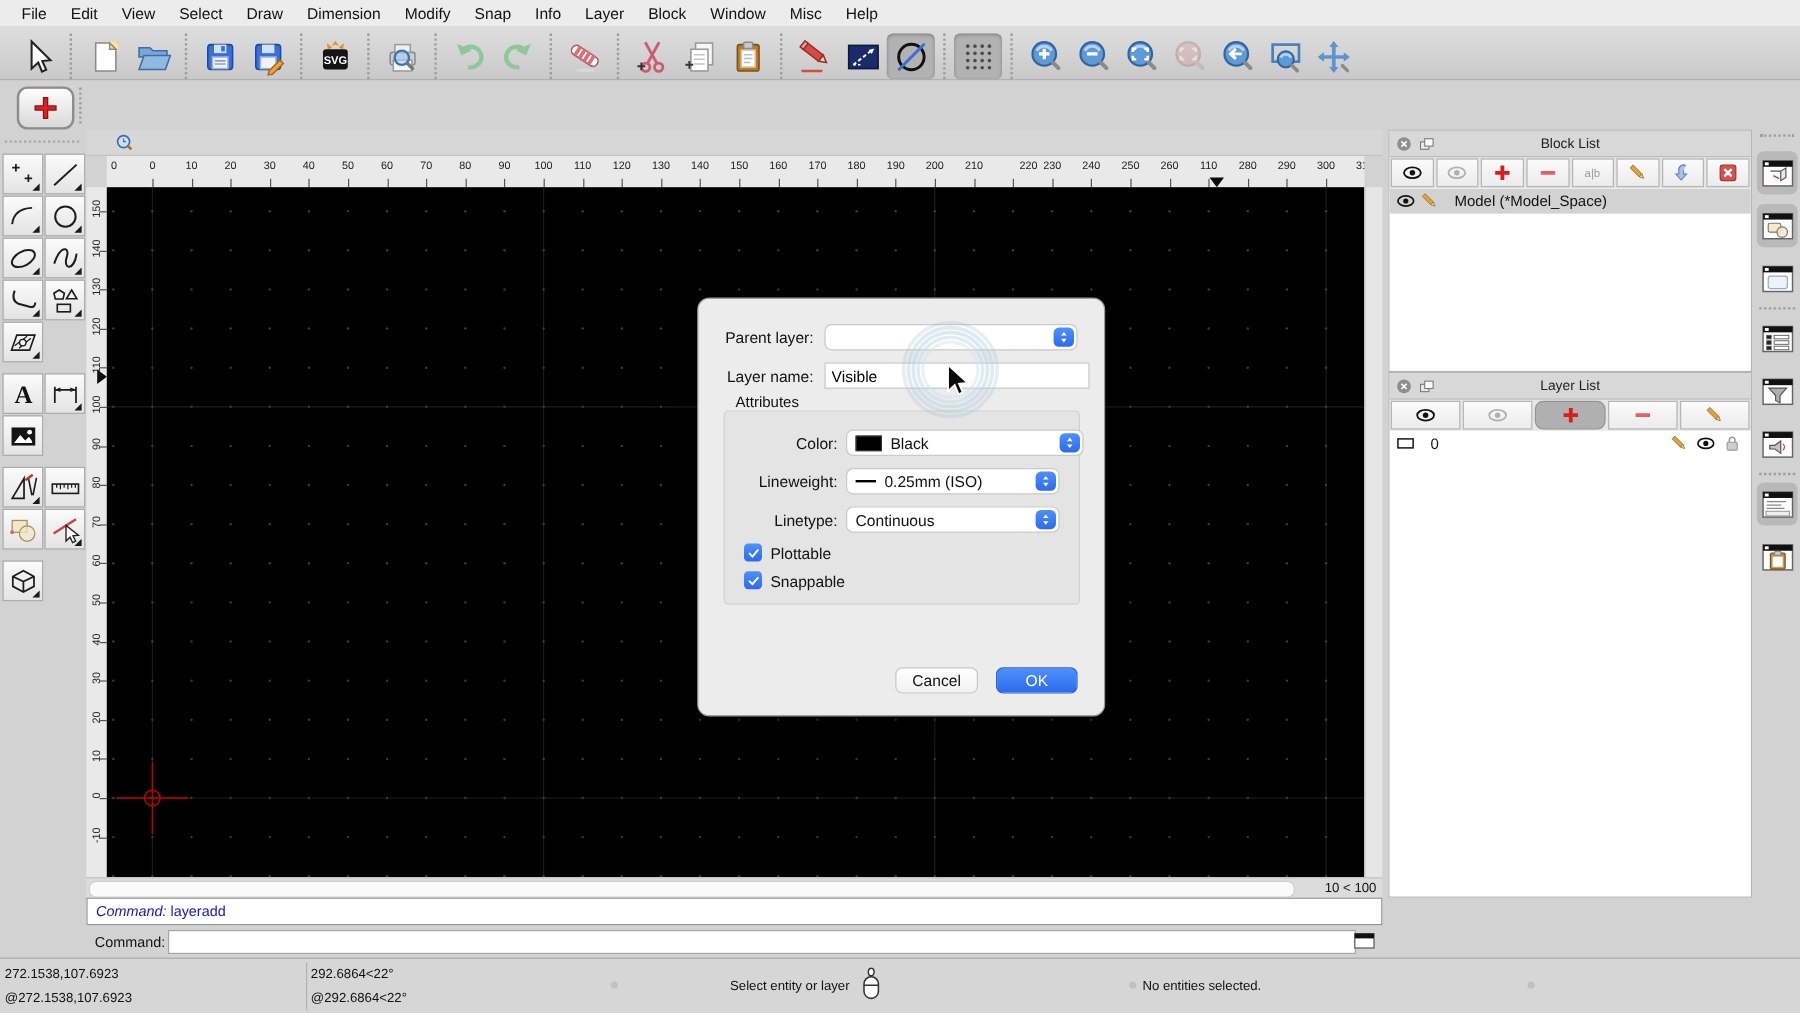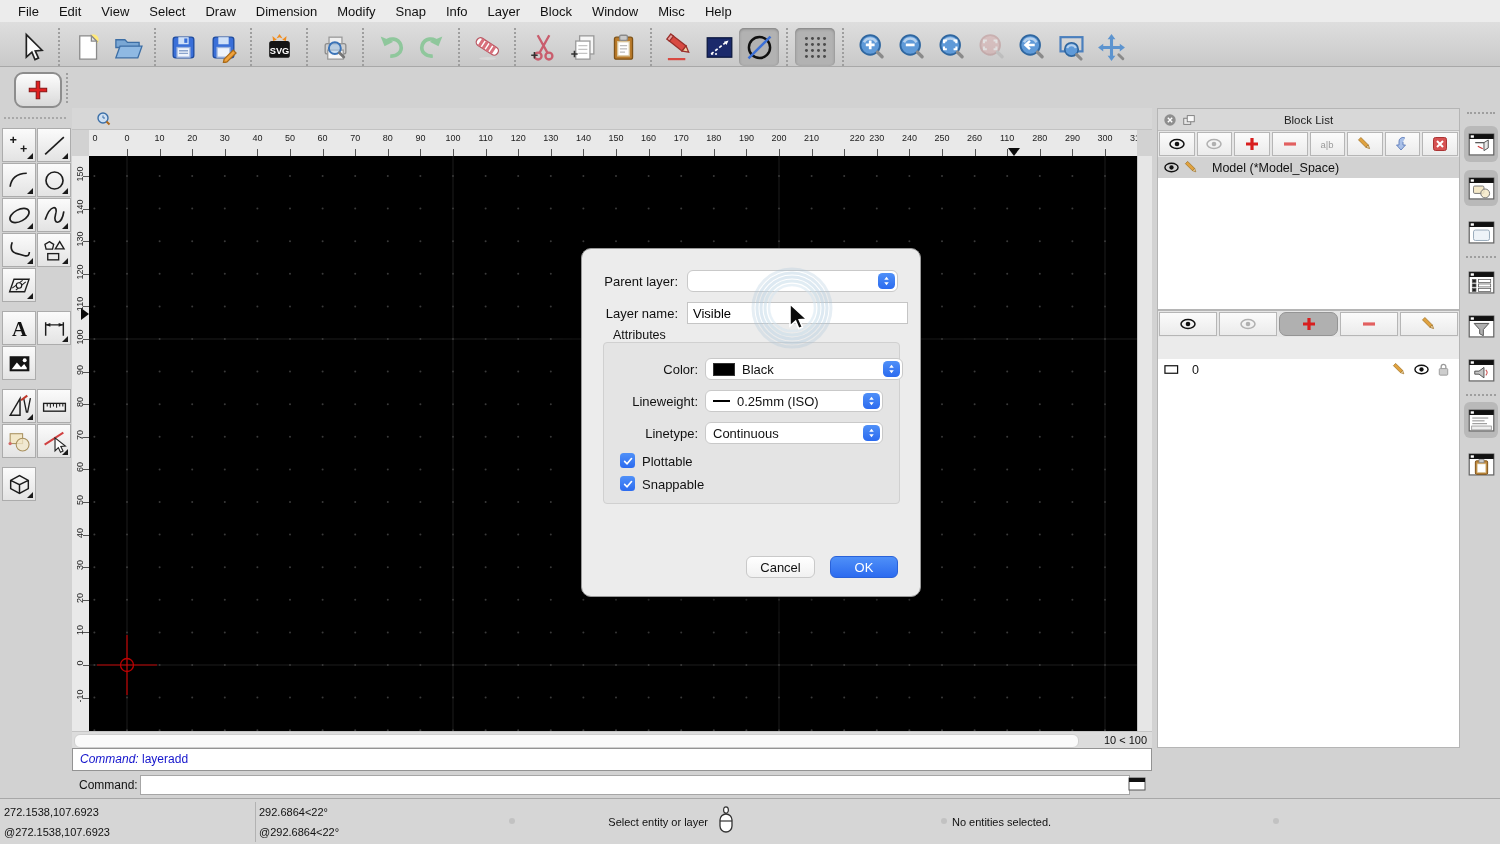--- a/index.html
+++ b/index.html
@@ -1297,20 +1297,31 @@
               <path d="M11 6.3 l3.5 1.7 -3.5 1.7 z" fill="#f3d9a8" stroke="#9c6d20" stroke-width=".7"></path>
             </g>
           </svg>
         </span>
         <span class="rlbl">Model (*Model_Space)</span>
       </div>
     </div>
 </div>
 
 <div class="panel" id="layer-panel" style="top:310px;height:438px">
+  <div class="panel-header">
+    <svg viewBox="0 0 16 16">
+        <circle cx="8" cy="8" r="6.5" fill="#8e8e8e"></circle>
+        <path d="M5.5 5.5 l5 5 M10.5 5.5 l-5 5" stroke="#fff" stroke-width="1.6"></path>
+      </svg>
+    <svg viewBox="0 0 16 16">
+        <rect x="2" y="6" width="8" height="7" fill="#e8e8e8" stroke="#777"></rect>
+        <rect x="6" y="3" width="8" height="7" fill="#f8f8f8" stroke="#777"></rect>
+      </svg>
+    <span class="ph-title">Layer List</span>
+  </div>
   <div class="panel-toolbar">
       <div class="pt-btn">
         <svg viewBox="0 0 16 16" xmlns="http://www.w3.org/2000/svg">
           <ellipse cx="8" cy="8" rx="7" ry="4.5" fill="none" stroke="#111" stroke-width="1.5"></ellipse>
           <circle cx="8" cy="8" r="2.3" fill="#111"></circle>
         </svg>
       </div>
       <div class="pt-btn">
         <svg viewBox="0 0 16 16" xmlns="http://www.w3.org/2000/svg">
           <ellipse cx="8" cy="8" rx="7" ry="4.5" fill="none" stroke="#b0b0b0" stroke-width="1.5"></ellipse>

